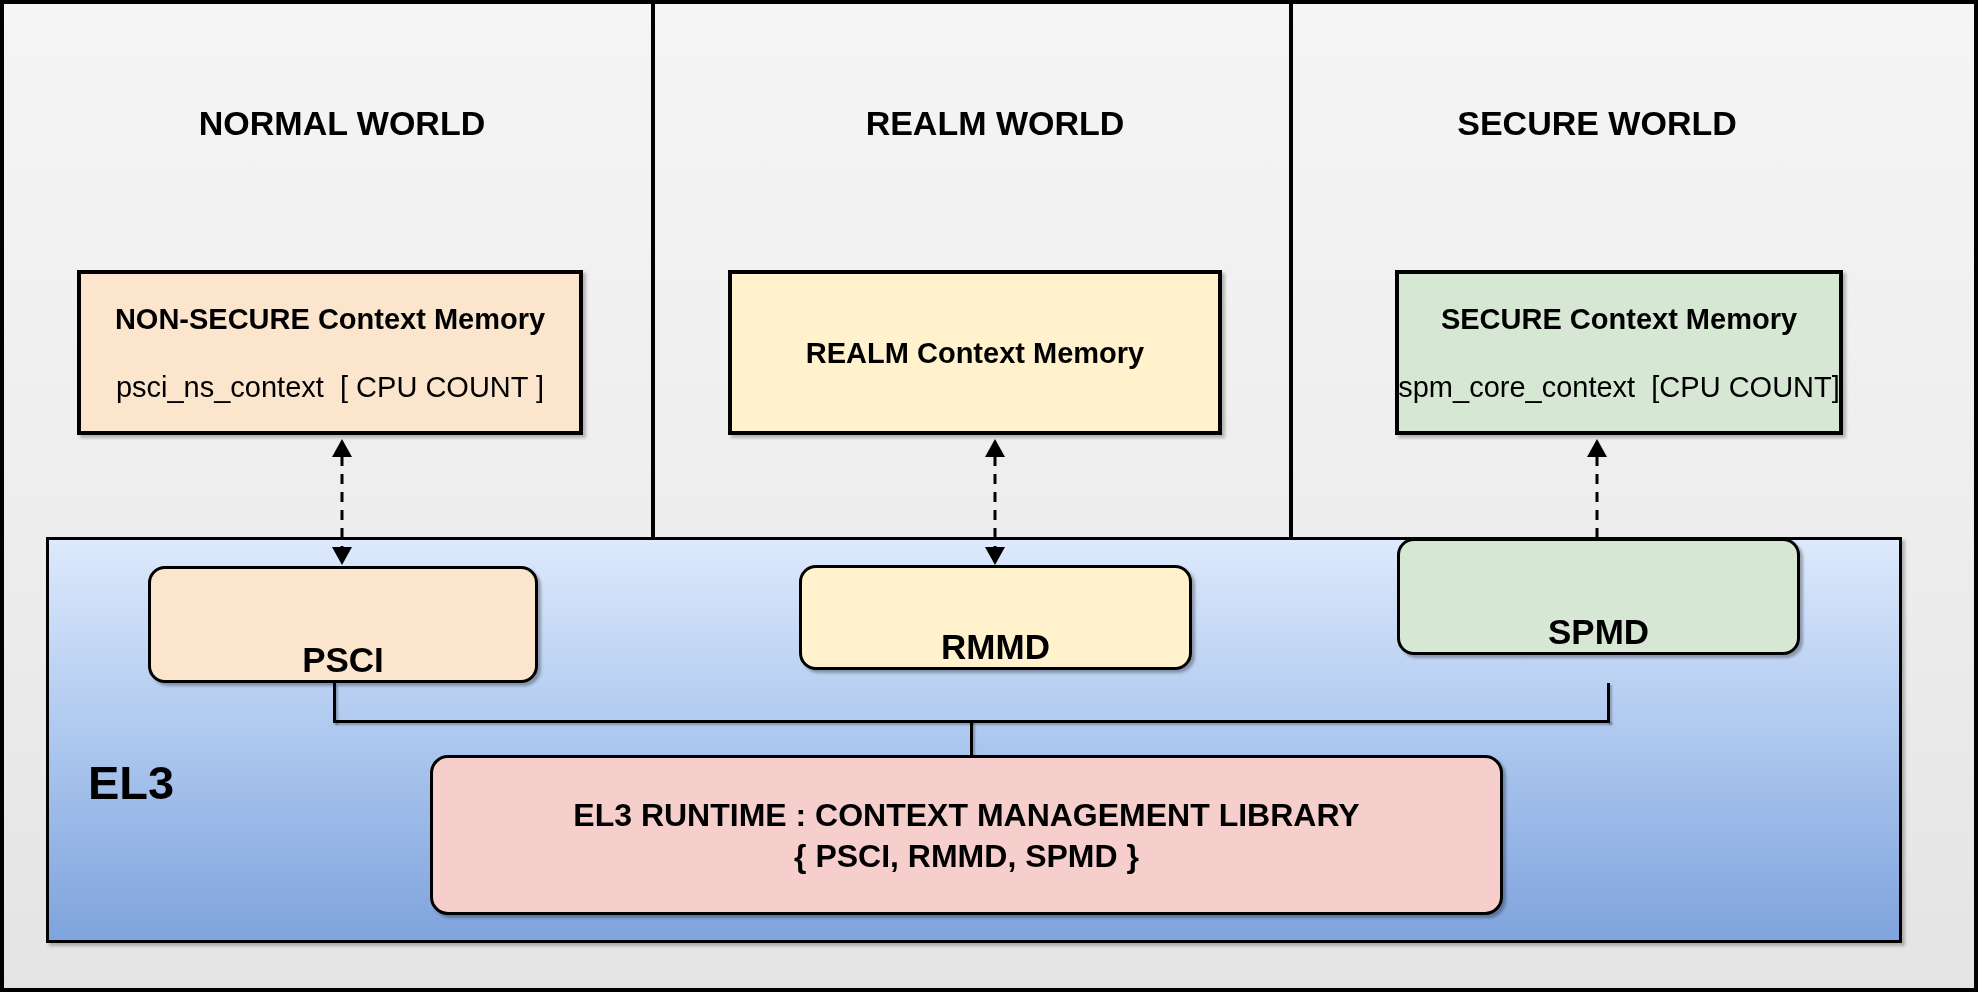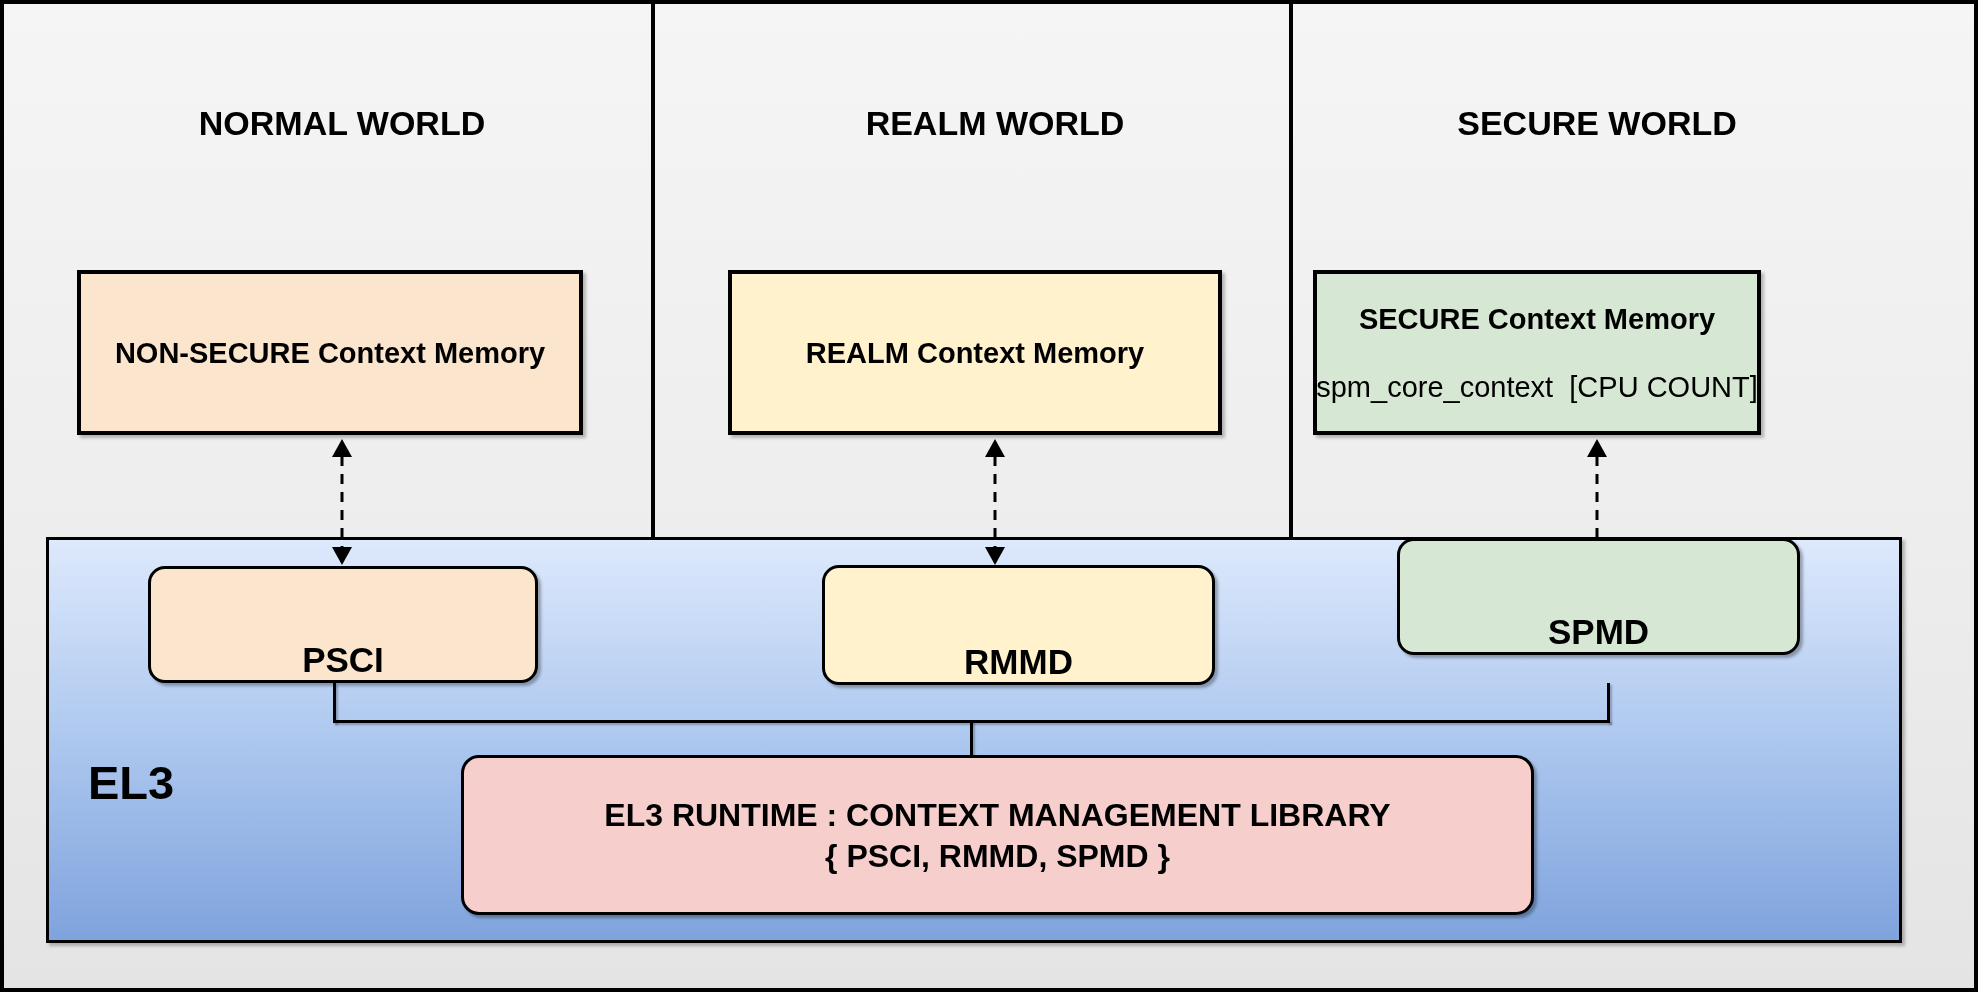--- a/index.html
+++ b/index.html
@@ -27,21 +27,21 @@
   .membox{
     position:absolute;border:4px solid #000;box-sizing:border-box;
     display:flex;flex-direction:column;align-items:center;justify-content:center;
     gap:38px;text-align:center;
     box-shadow:3px 3px 3px rgba(0,0,0,0.25);
   }
   .membox .mem-title{font-weight:bold;font-size:29px;line-height:30px;white-space:pre;}
   .membox .mem-sub{font-size:29px;line-height:30px;white-space:pre;}
   #membox-ns{left:77px;top:270px;width:506px;height:165px;background:#fce5cd;}
   #membox-realm{left:728px;top:270px;width:494px;height:165px;background:#fff2cc;}
-  #membox-secure{left:1313px;top:270px;width:448px;height:165px;background:#d6e8d4;}
+  #membox-secure{left:1395px;top:270px;width:448px;height:165px;background:#d6e8d4;}
 
   #arrow-layer{position:absolute;left:0;top:0;z-index:5;}
 
   #el3-box{
     position:absolute;left:46px;top:537px;width:1856px;height:406px;box-sizing:border-box;
     border:3px solid #000;
     background:linear-gradient(180deg,#dde9fc 0%,#abc6ee 52%,#7fa3dd 100%);
     box-shadow:3px 3px 3px rgba(0,0,0,0.25);
   }
   #el3-label{
@@ -50,31 +50,31 @@
   }
 
   .comp{
     position:absolute;border:3px solid #000;border-radius:17px;box-sizing:border-box;
     display:flex;align-items:flex-end;justify-content:center;
     font-weight:bold;font-size:35px;
     box-shadow:3px 3px 3px rgba(0,0,0,0.3);
     z-index:6;
   }
   #comp-psci{left:148px;top:566px;width:390px;height:117px;background:#fce5cd;}
-  #comp-rmmd{left:799px;top:565px;width:393px;height:120px;background:#fff2cc;margin-left:23px;}
+  #comp-rmmd{left:799px;top:565px;width:393px;height:105px;background:#fff2cc;}
   #comp-spmd{left:1397px;top:538px;width:403px;height:117px;background:#d6e8d4;}
 
   .conn{position:absolute;background:#000;box-shadow:2px 2px 2px rgba(0,0,0,0.25);}
   #conn-v-psci{left:333px;top:683px;width:3px;height:40px;}
   #conn-v-spmd{left:1607px;top:683px;width:3px;height:40px;}
   #conn-h{left:333px;top:720px;width:1277px;height:3px;}
   #conn-v-runtime{left:970px;top:720px;width:3px;height:38px;}
 
   #runtime-box{
-    position:absolute;left:461px;top:755px;width:1073px;height:160px;box-sizing:border-box;
+    position:absolute;left:430px;top:755px;width:1073px;height:160px;box-sizing:border-box;
     border:3px solid #000;border-radius:18px;background:#f6cecc;
     display:flex;flex-direction:column;align-items:center;justify-content:center;gap:7px;
     text-align:center;
     box-shadow:3px 3px 3px rgba(0,0,0,0.3);
     z-index:6;
   }
   #runtime-box .rt-line{font-weight:bold;font-size:32px;line-height:34px;white-space:pre;}
 </style>
 </head>
 <body>
@@ -83,20 +83,21 @@
 
   <div class="sep" id="sep-1"></div>
   <div class="sep" id="sep-2"></div>
 
   <div class="world-title" id="title-normal">NORMAL WORLD</div>
   <div class="world-title" id="title-realm">REALM WORLD</div>
   <div class="world-title" id="title-secure">SECURE WORLD</div>
 
   <div class="membox" id="membox-ns">
     <div class="mem-title">NON-SECURE Context Memory</div>
+    <div class="mem-sub">psci_ns_context  [ CPU COUNT ]</div>
   </div>
   <div class="membox" id="membox-realm">
     <div class="mem-title">REALM Context Memory</div>
   </div>
   <div class="membox" id="membox-secure">
     <div class="mem-title">SECURE Context Memory</div>
     <div class="mem-sub">spm_core_context  [CPU COUNT]</div>
   </div>
 
   <svg id="arrow-layer" width="1978" height="992">

